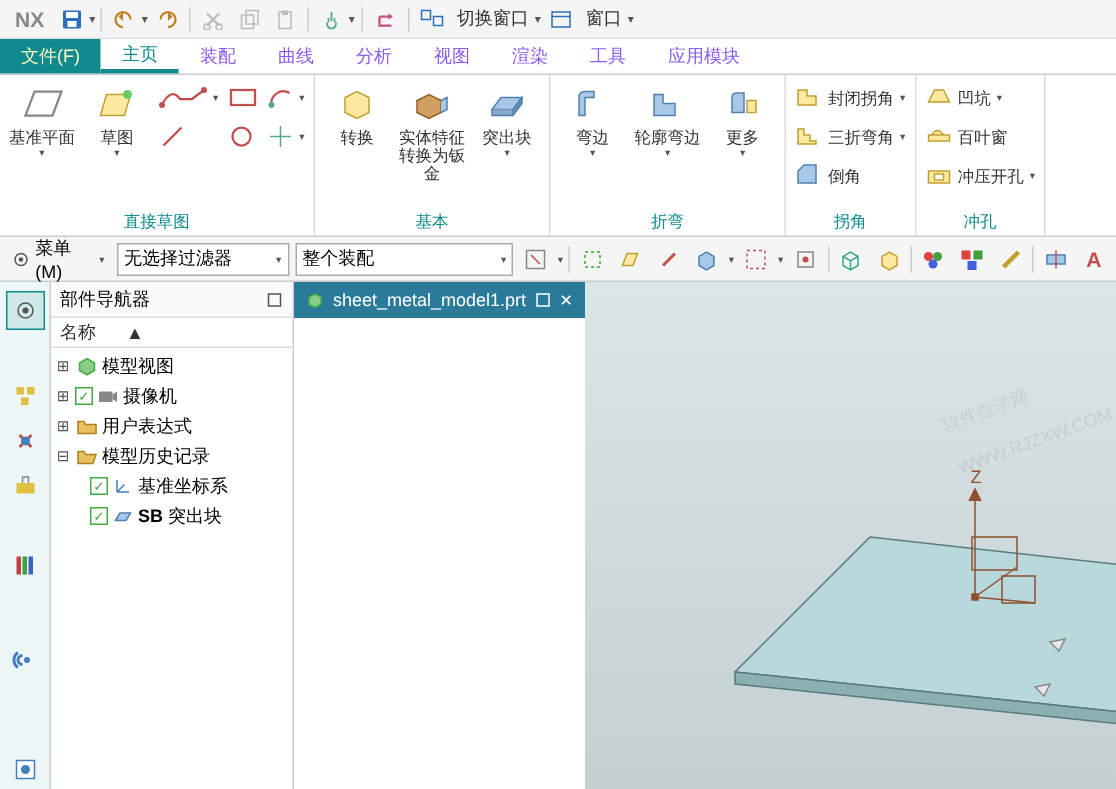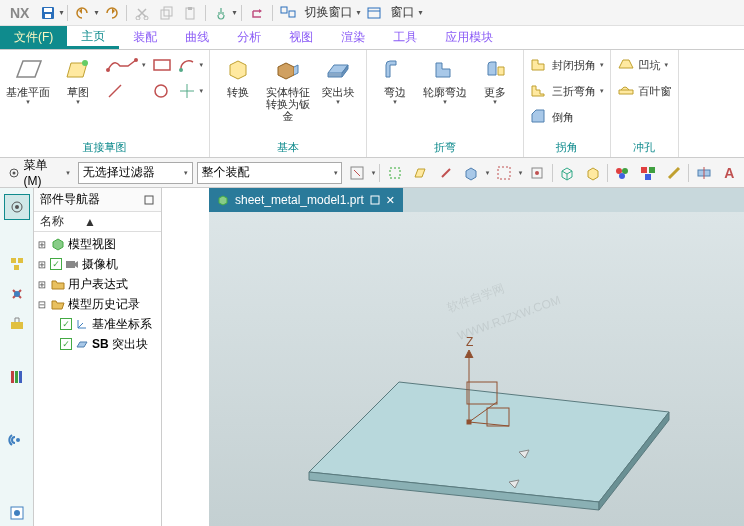--- a/index.html
+++ b/index.html
@@ -39,30 +39,30 @@
 .tr-combo { height: 22px; border: 1px solid #aaa; background: #fff; display: flex; align-items: center; padding: 0 4px; justify-content: space-between; cursor: pointer; }
 .tr-icon { width: 22px; height: 22px; display: flex; align-items: center; justify-content: center; cursor: pointer; }
 .tr-sep { width: 1px; height: 18px; background: #ccc; }
 
 
 .main { display: flex; height: 338px; }
 .sidebar { width: 34px; background: #eef7f7; border-right: 1px solid #ccc; display: flex; flex-direction: column; align-items: center; padding-top: 6px; gap: 4px; }
 .sb-btn { width: 26px; height: 26px; display: flex; align-items: center; justify-content: center; cursor: pointer; }
 .sb-btn.active { background: #d0e8e8; border: 1px solid #0f8b8d; }
 
-.navpanel { width: 128px; border-right: 1px solid #ccc; display: flex; flex-direction: column; }
+.navpanel { width: 162px; border-right: 1px solid #ccc; display: flex; flex-direction: column; }
 .nav-head { height: 24px; display: flex; align-items: center; justify-content: space-between; padding: 0 6px; border-bottom: 1px solid #ddd; background: #fafafa; }
 .nav-colhead { height: 20px; padding: 2px 6px; border-bottom: 1px solid #ddd; display: flex; align-items: center; gap: 20px; font-size: 11px; color: #333; }
 .nav-tree { flex: 1; padding: 2px 2px; overflow: hidden; }
 .tree-row { display: flex; align-items: center; height: 20px; gap: 2px; font-size: 11px; white-space: nowrap; cursor: pointer; }
 .tw { width: 12px; text-align: center; color: #555; font-size: 10px; }
 .tree-icon { width: 16px; height: 14px; display: inline-flex; align-items: center; justify-content: center; }
 .chk { width: 12px; height: 12px; border: 1px solid #4a4; display: inline-flex; align-items: center; justify-content: center; color: #4a4; font-size: 9px; }
 
-.viewport { flex: 1; display: flex; flex-direction: column; margin-left: 47px; }
+.viewport { flex: 1; display: flex; flex-direction: row; }
 .tabbar { height: 24px; background: #c8d8dc; display: flex; align-items: stretch; }
 .view-tab { background: #2a7a9a; color: #fff; display: flex; align-items: center; padding: 0 8px; gap: 6px; cursor: pointer; }
 .canvas { flex: 1; position: relative; background: linear-gradient(#dce5e7, #c4d0d2); }
 
 
 svg { display: block; }
 </style>
 </head>
 <body>
 
@@ -339,20 +339,30 @@
             <span class="rdd">▾</span>
           </div>
         <div class="rsmall">
             <span class="rsmall-icon">
               <svg width="18" height="16">
                 <path d="M2 12 L16 12 L16 8 L2 8 Z M4 8 Q8 2 12 8" fill="#ffe9a0" stroke="#c0a030"></path>
               </svg>
             </span>
             <span class="rsmall-lbl">百叶窗</span>
           </div>
+        <div class="rsmall">
+            <span class="rsmall-icon">
+              <svg width="18" height="16">
+                <rect x="2" y="6" width="14" height="8" fill="#ffe9a0" stroke="#c0a030"></rect>
+                <rect x="6" y="8" width="6" height="4" fill="#fff" stroke="#c0a030"></rect>
+              </svg>
+            </span>
+            <span class="rsmall-lbl">冲压开孔</span>
+            <span class="rdd">▾</span>
+          </div>
       </div>
     </div>
     <div class="rg-label">冲孔</div>
   </div>
 </div>
 
 <div class="toolrow">
   <div class="tr-menu">
       <svg width="14" height="12">
         <circle cx="6" cy="6" r="4" fill="none" stroke="#555"></circle>

